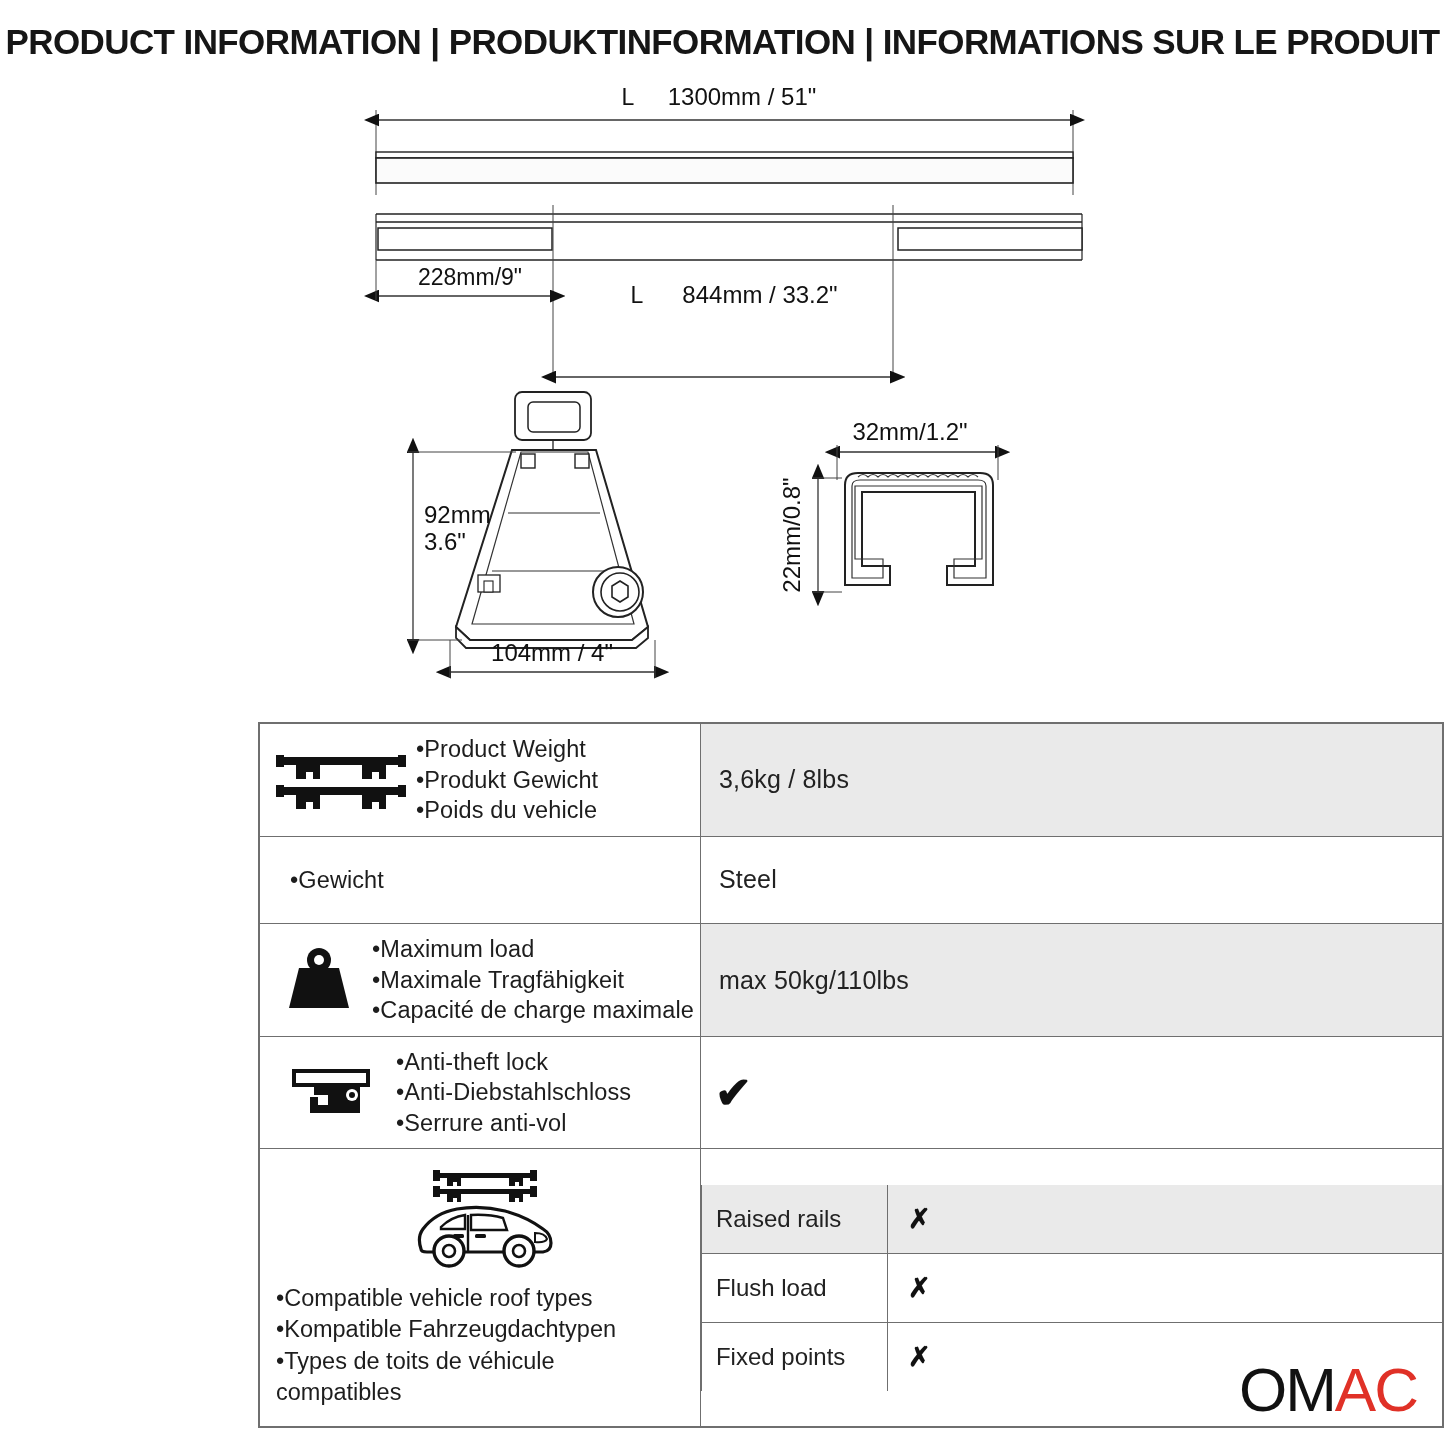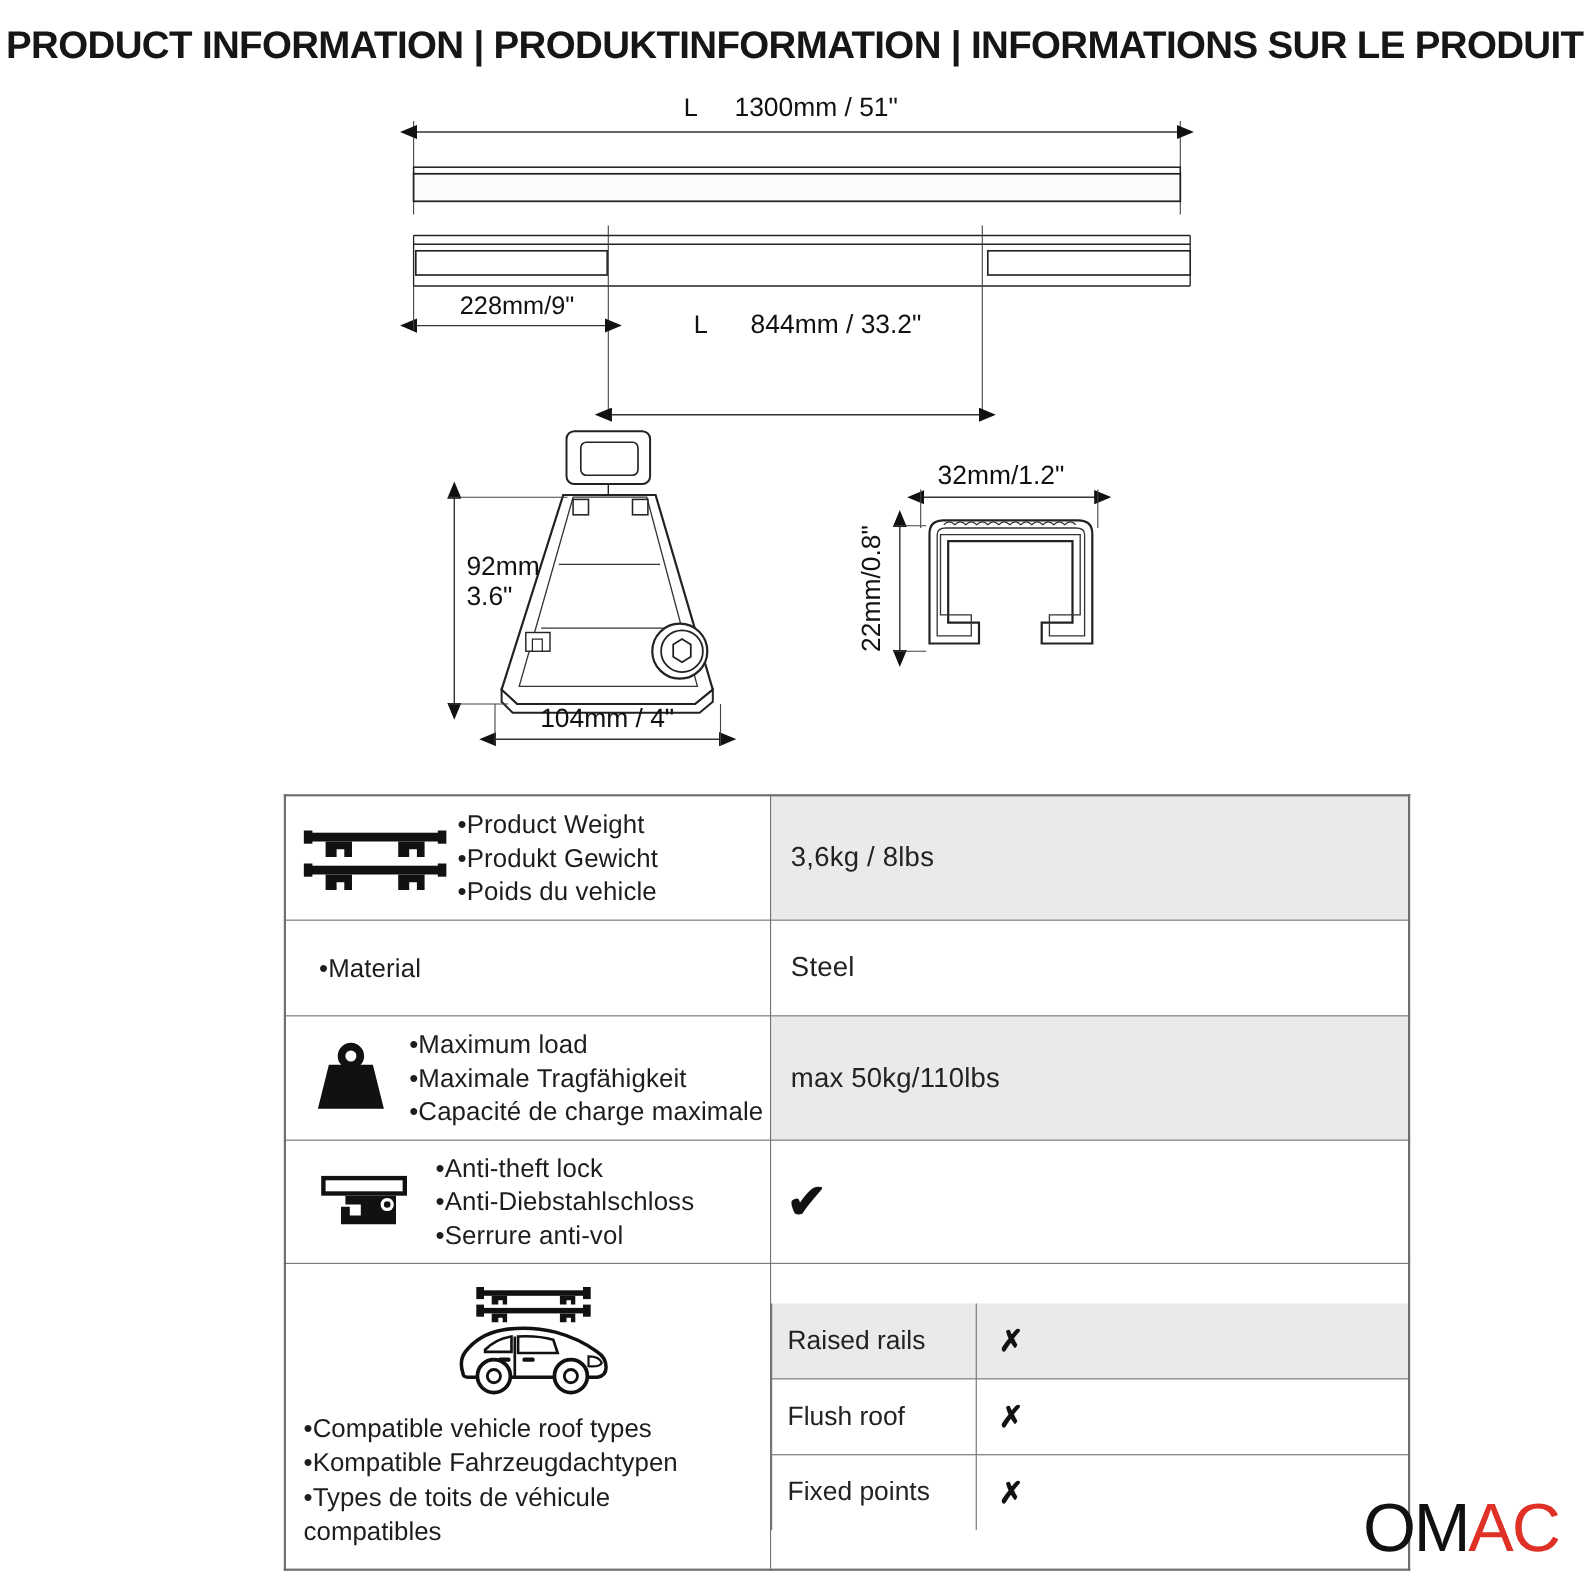--- a/index.html
+++ b/index.html
@@ -26,21 +26,21 @@
     font-family: "Liberation Sans", sans-serif;
   }
 
   
   .drawing { position: absolute; top: 0; left: 0; width: 1445px; height: 710px; }
 
   
   .spec-table {
     position: absolute;
     left: 258px; top: 722px;
-    width: 1024px;
+    width: 1186px;
     border: 2px solid #6f6f6f;
     border-collapse: collapse;
     background: #fff;
   }
   .spec-table td {
     border: 1px solid #6f6f6f;
     vertical-align: middle;
   }
   .shade { background: #eaeaea; }
 
@@ -216,21 +216,21 @@
         </span>
       </div>
     </td>
     <td class="cell-value shade" colspan="2">3,6kg / 8lbs</td>
   </tr>
 
   <tr>
     <td class="cell-label">
       <div class="label-flex">
         <span class="label-lines" style="padding:18px 0 18px 14px;">
-          <div>•Material</div>
+          <div>•Gewicht</div>
         </span>
       </div>
     </td>
     <td class="cell-value" colspan="2">Steel</td>
   </tr>
 
   <tr>
     <td class="cell-label">
       <div class="label-flex">
         <span class="label-icon" style="width:86px;">
@@ -316,21 +316,21 @@
       </div>
     </td>
     <td colspan="2" style="padding:0;">
       <table class="roof-sub">
         <tbody>
               <tr class="shade">
           <td class="roof-name">Raised rails</td>
           <td class="roof-mark">✗</td>
         </tr>
         <tr>
-          <td class="roof-name">Flush roof</td>
+          <td class="roof-name">Flush load</td>
           <td class="roof-mark">✗</td>
         </tr>
         <tr>
           <td class="roof-name">Fixed points</td>
           <td class="roof-mark">✗</td>
         </tr>
       </tbody>
           </table>
     </td>
   </tr>

